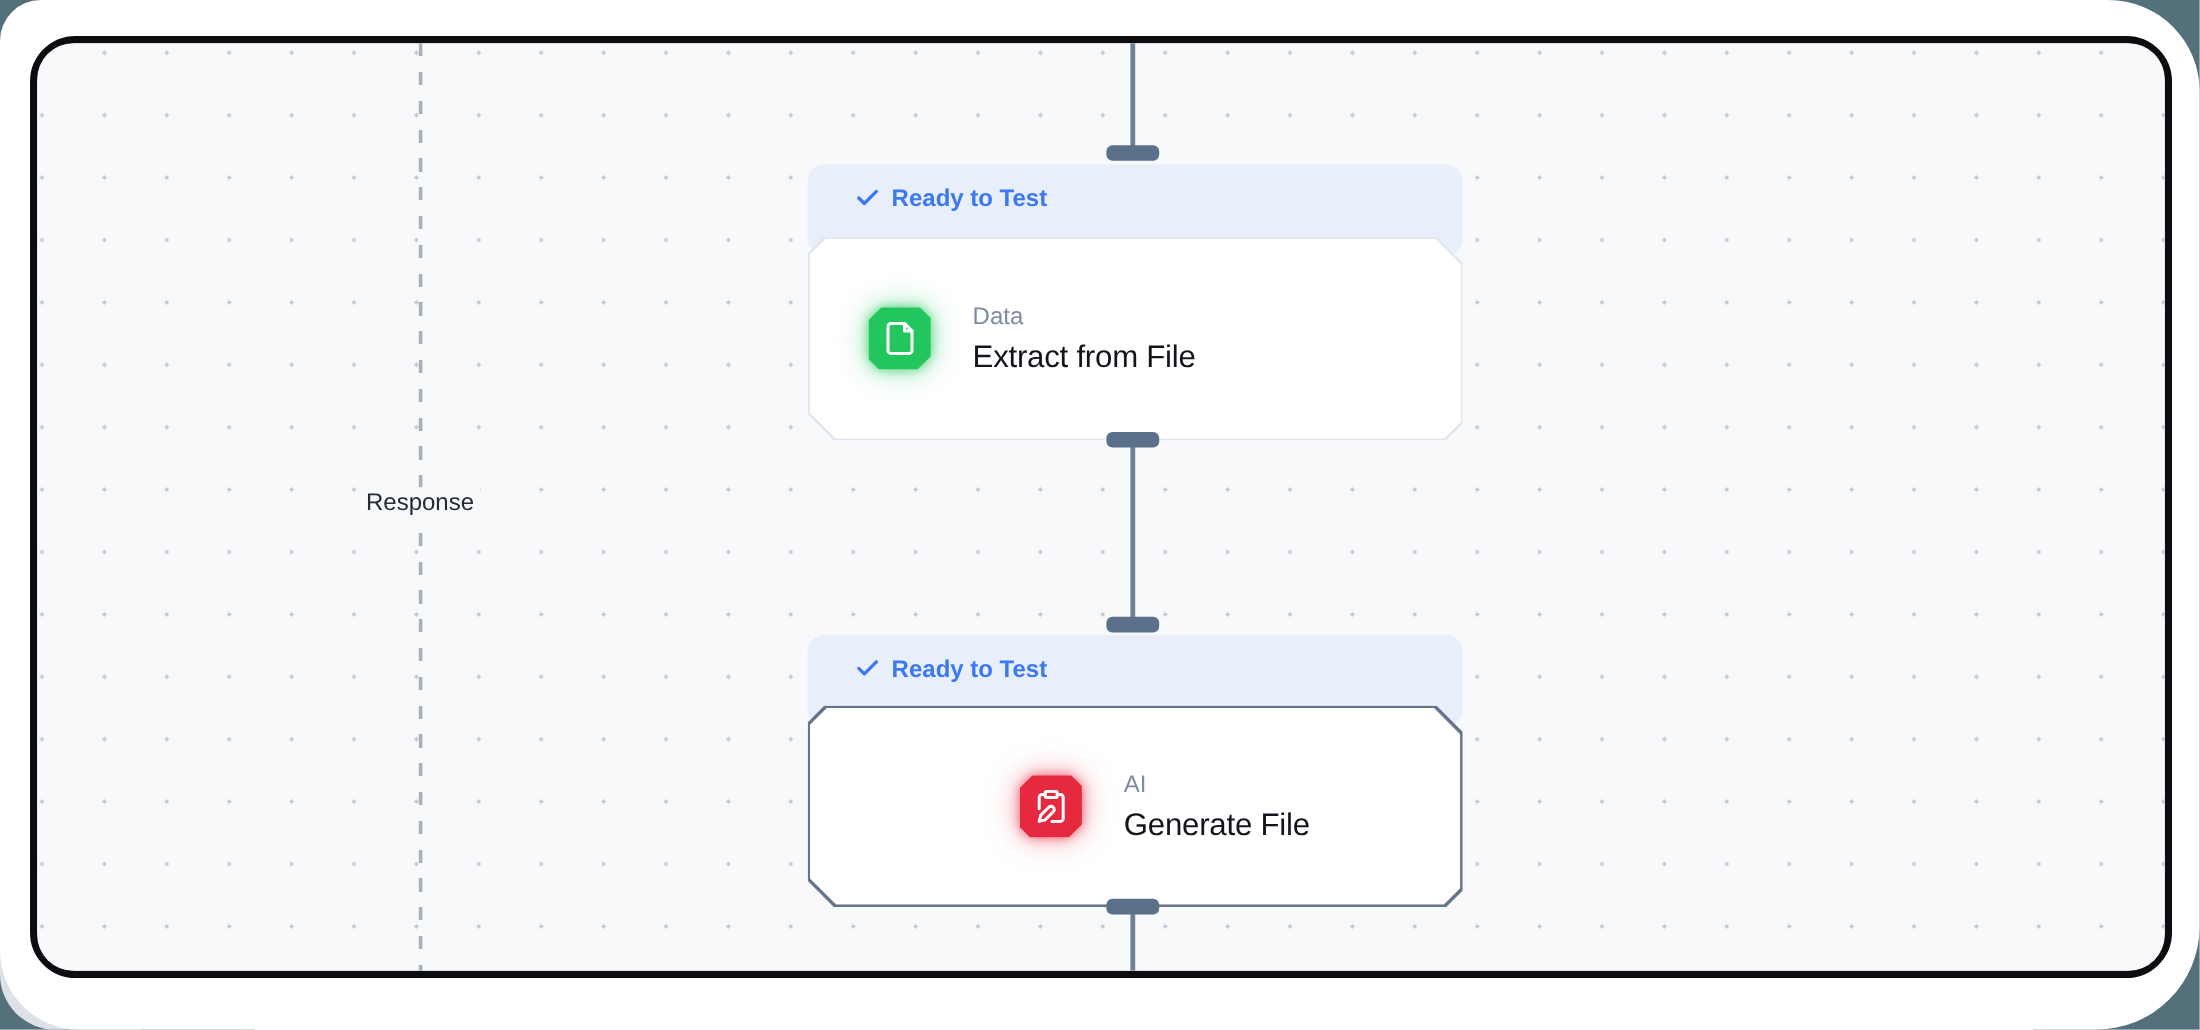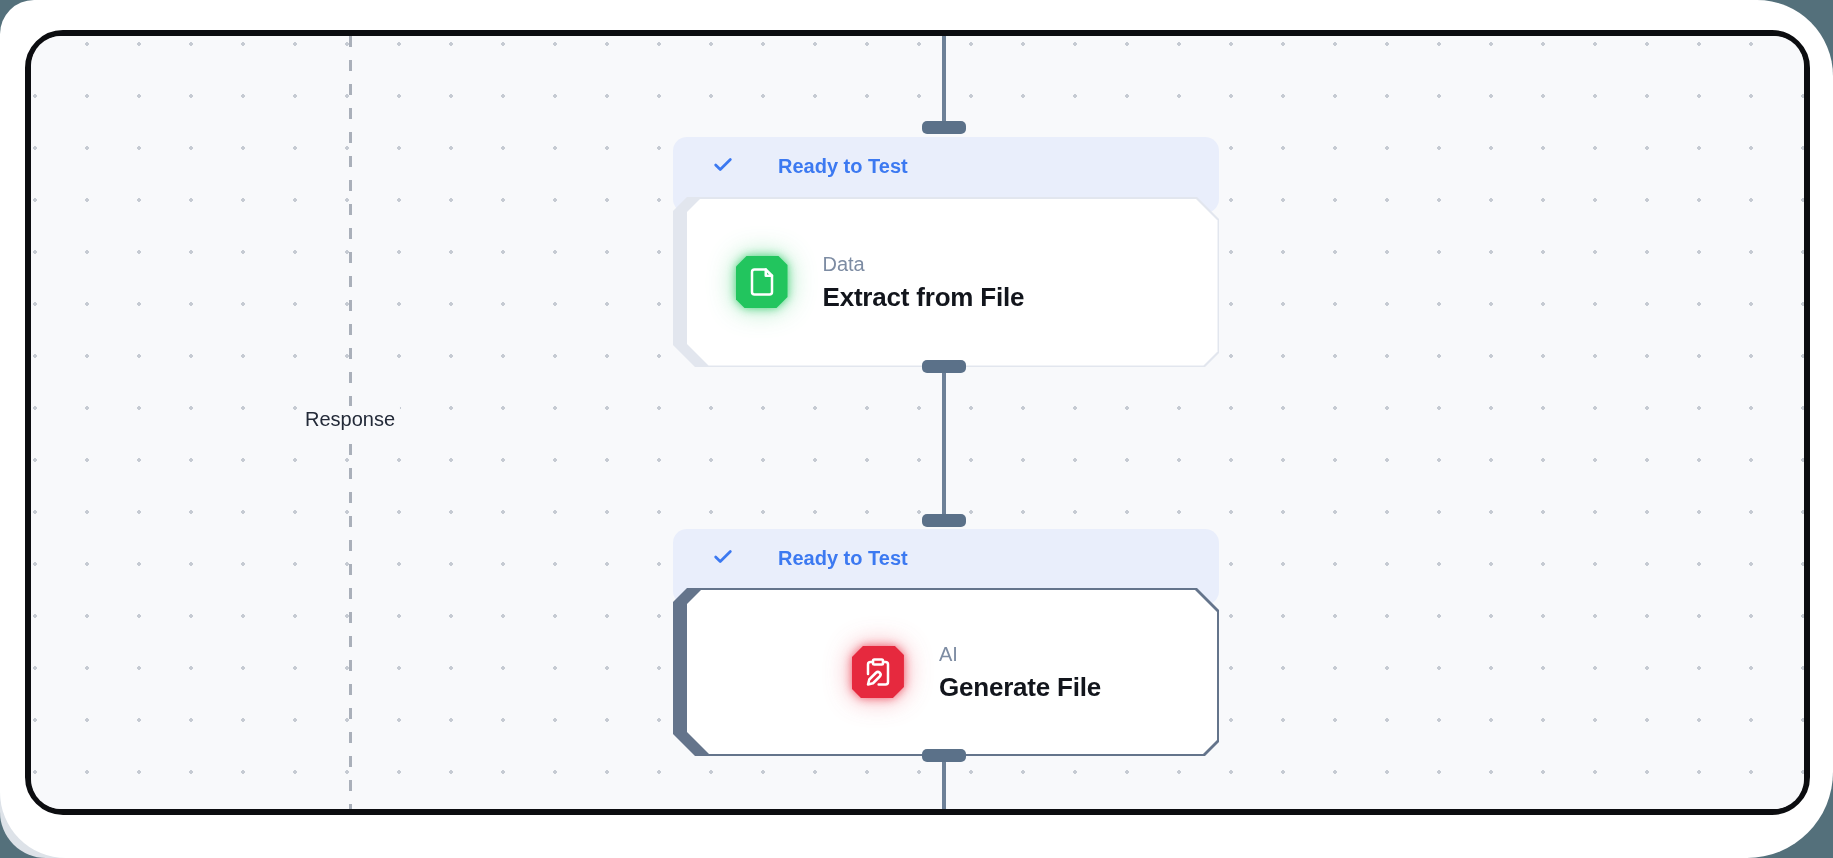--- a/index.html
+++ b/index.html
@@ -31,55 +31,55 @@
 
   .handle { position:absolute; left:891px; width:44px; height:13px;
             background:#5b7189; border-radius:5px; z-index:6; }
   .handle-1 { top:85px; }
   .handle-2 { top:324px; }
   .handle-3 { top:478px; }
   .handle-4 { top:713px; }
 
   .badge { position:absolute; left:642px; width:546px; height:76px;
            background:#e9eefb; border-radius:14px; z-index:2;
-           display:flex; align-items:flex-start; padding:17px 0 0 39px;gap:35px; }
+           display:flex; align-items:flex-start; padding:17px 0 0 39px; }
   .badge-1 { top:101px; }
   .badge-2 { top:493px; }
   .badge-check { width:22px; height:22px; margin-right:9px; flex:0 0 auto; }
   .badge-text { font-size:20px; font-weight:600; color:#3c79f1; line-height:24px; }
 
   .card-shell { position:absolute; left:642px; width:546px; z-index:3;
             clip-path:polygon(14px 0, calc(100% - 22px) 0, 100% 22px,
                               100% calc(100% - 14px), calc(100% - 14px) 100%,
                               22px 100%, 0 calc(100% - 22px), 0 14px); }
   .card-1 { top:161px; height:170px; background:#e2e6ee;
             filter:drop-shadow(0 10px 16px rgba(30,41,59,0.10)); }
   .card-2 { top:552px; height:168px; background:#64748b;
             filter:drop-shadow(0 10px 16px rgba(30,41,59,0.10)); }
   .card-inner { position:absolute; background:#ffffff;
             clip-path:polygon(14px 0, calc(100% - 22px) 0, 100% 22px,
                               100% calc(100% - 14px), calc(100% - 14px) 100%,
                               22px 100%, 0 calc(100% - 22px), 0 14px);
-            display:flex; align-items:center; padding-left:49px;margin-left:12px; }
+            display:flex; align-items:center; padding-left:49px; }
   .card-1 .card-inner { inset:1.5px; }
   .card-2 .card-inner { inset:2px;justify-content:center; }
 
   .node-icon { width:52px; height:52px; flex:0 0 auto; margin-right:35px;
             display:flex; align-items:center; justify-content:center;
             clip-path:polygon(11px 0, calc(100% - 9px) 0, 100% 9px,
                               100% calc(100% - 11px), calc(100% - 11px) 100%,
                               9px 100%, 0 calc(100% - 9px), 0 11px); }
   .icon-wrap-green { filter:drop-shadow(0 0 5px rgba(34,197,94,.75)) drop-shadow(0 0 13px rgba(34,197,94,.40)); }
   .icon-wrap-red   { filter:drop-shadow(0 0 5px rgba(231,42,62,.70)) drop-shadow(0 0 13px rgba(231,42,62,.38)); }
   .icon-green { background:#22c55e; }
   .icon-red   { background:#e6293e; }
 
   .node-text { display:flex; flex-direction:column; }
   .node-category { font-size:20px; color:#7d8ca3; margin-bottom:7px; line-height:22px; }
-  .node-title { font-size:26px; font-weight:700; color:#12151c; letter-spacing:-0.2px; line-height:30px; }
+  .node-title { font-size:26px; font-weight:400; color:#12151c; letter-spacing:-0.2px; line-height:30px; }
 </style>
 </head>
 <body>
 
 <div class="backdrop"></div>
 <div class="corner-accent"></div>
 <div class="page">
 
   <div class="canvas">
     <div class="canvas-inner">

